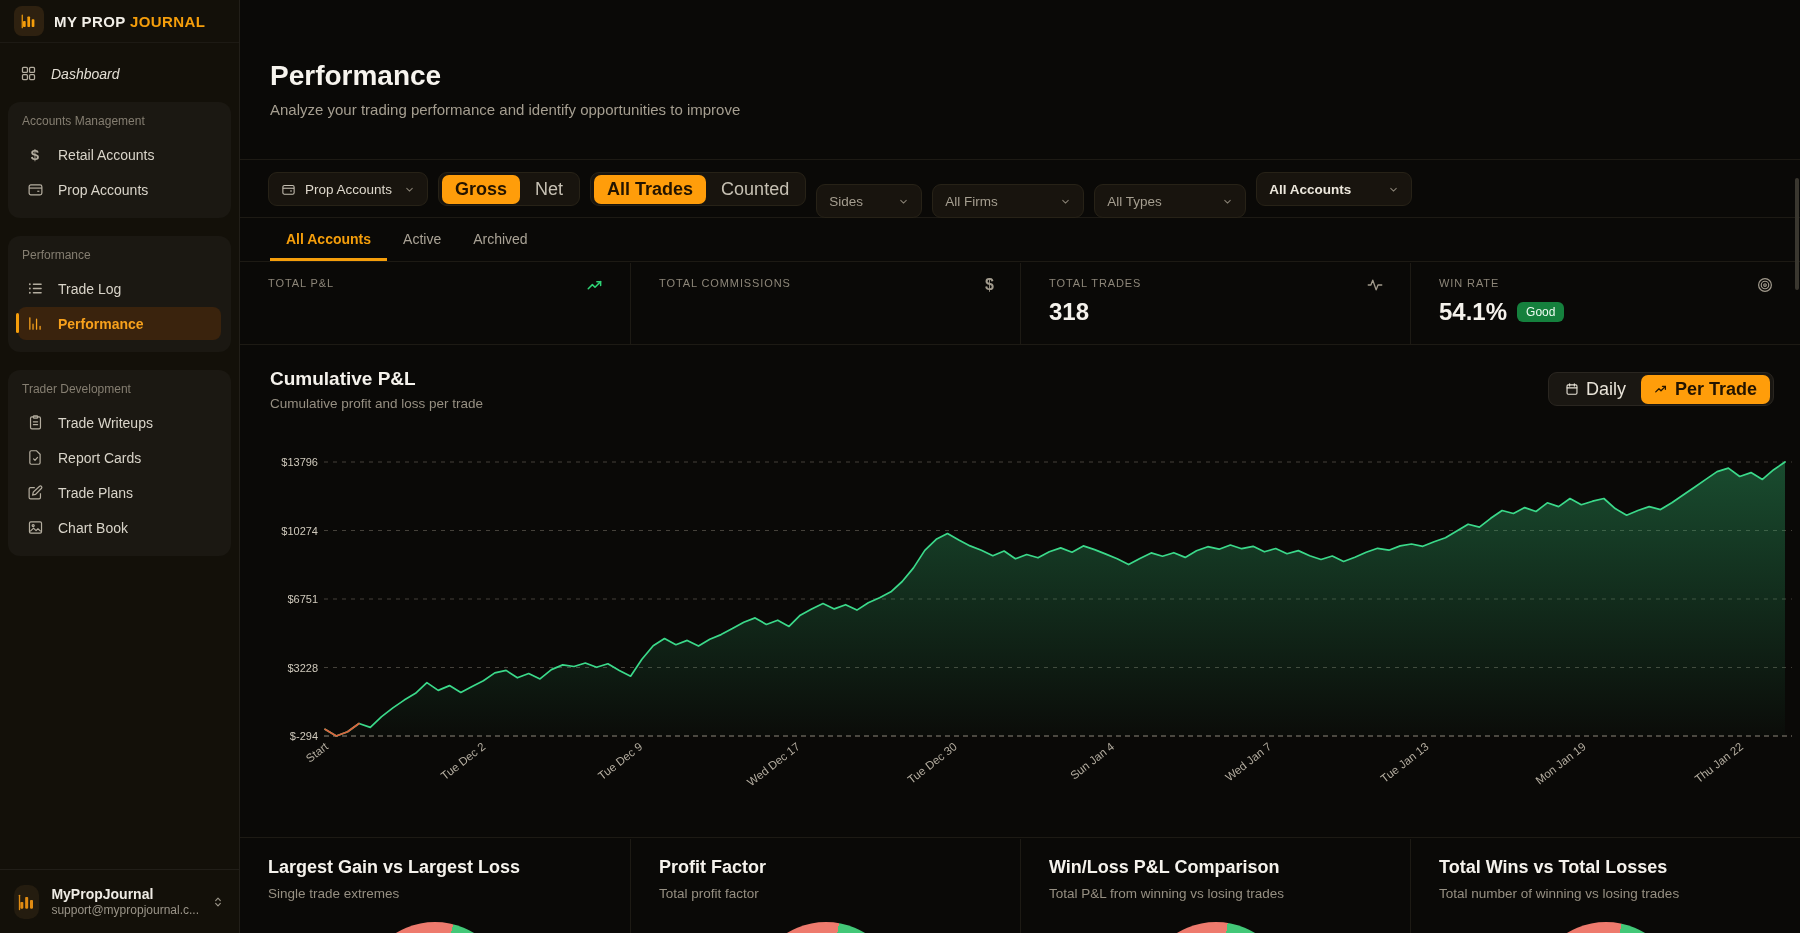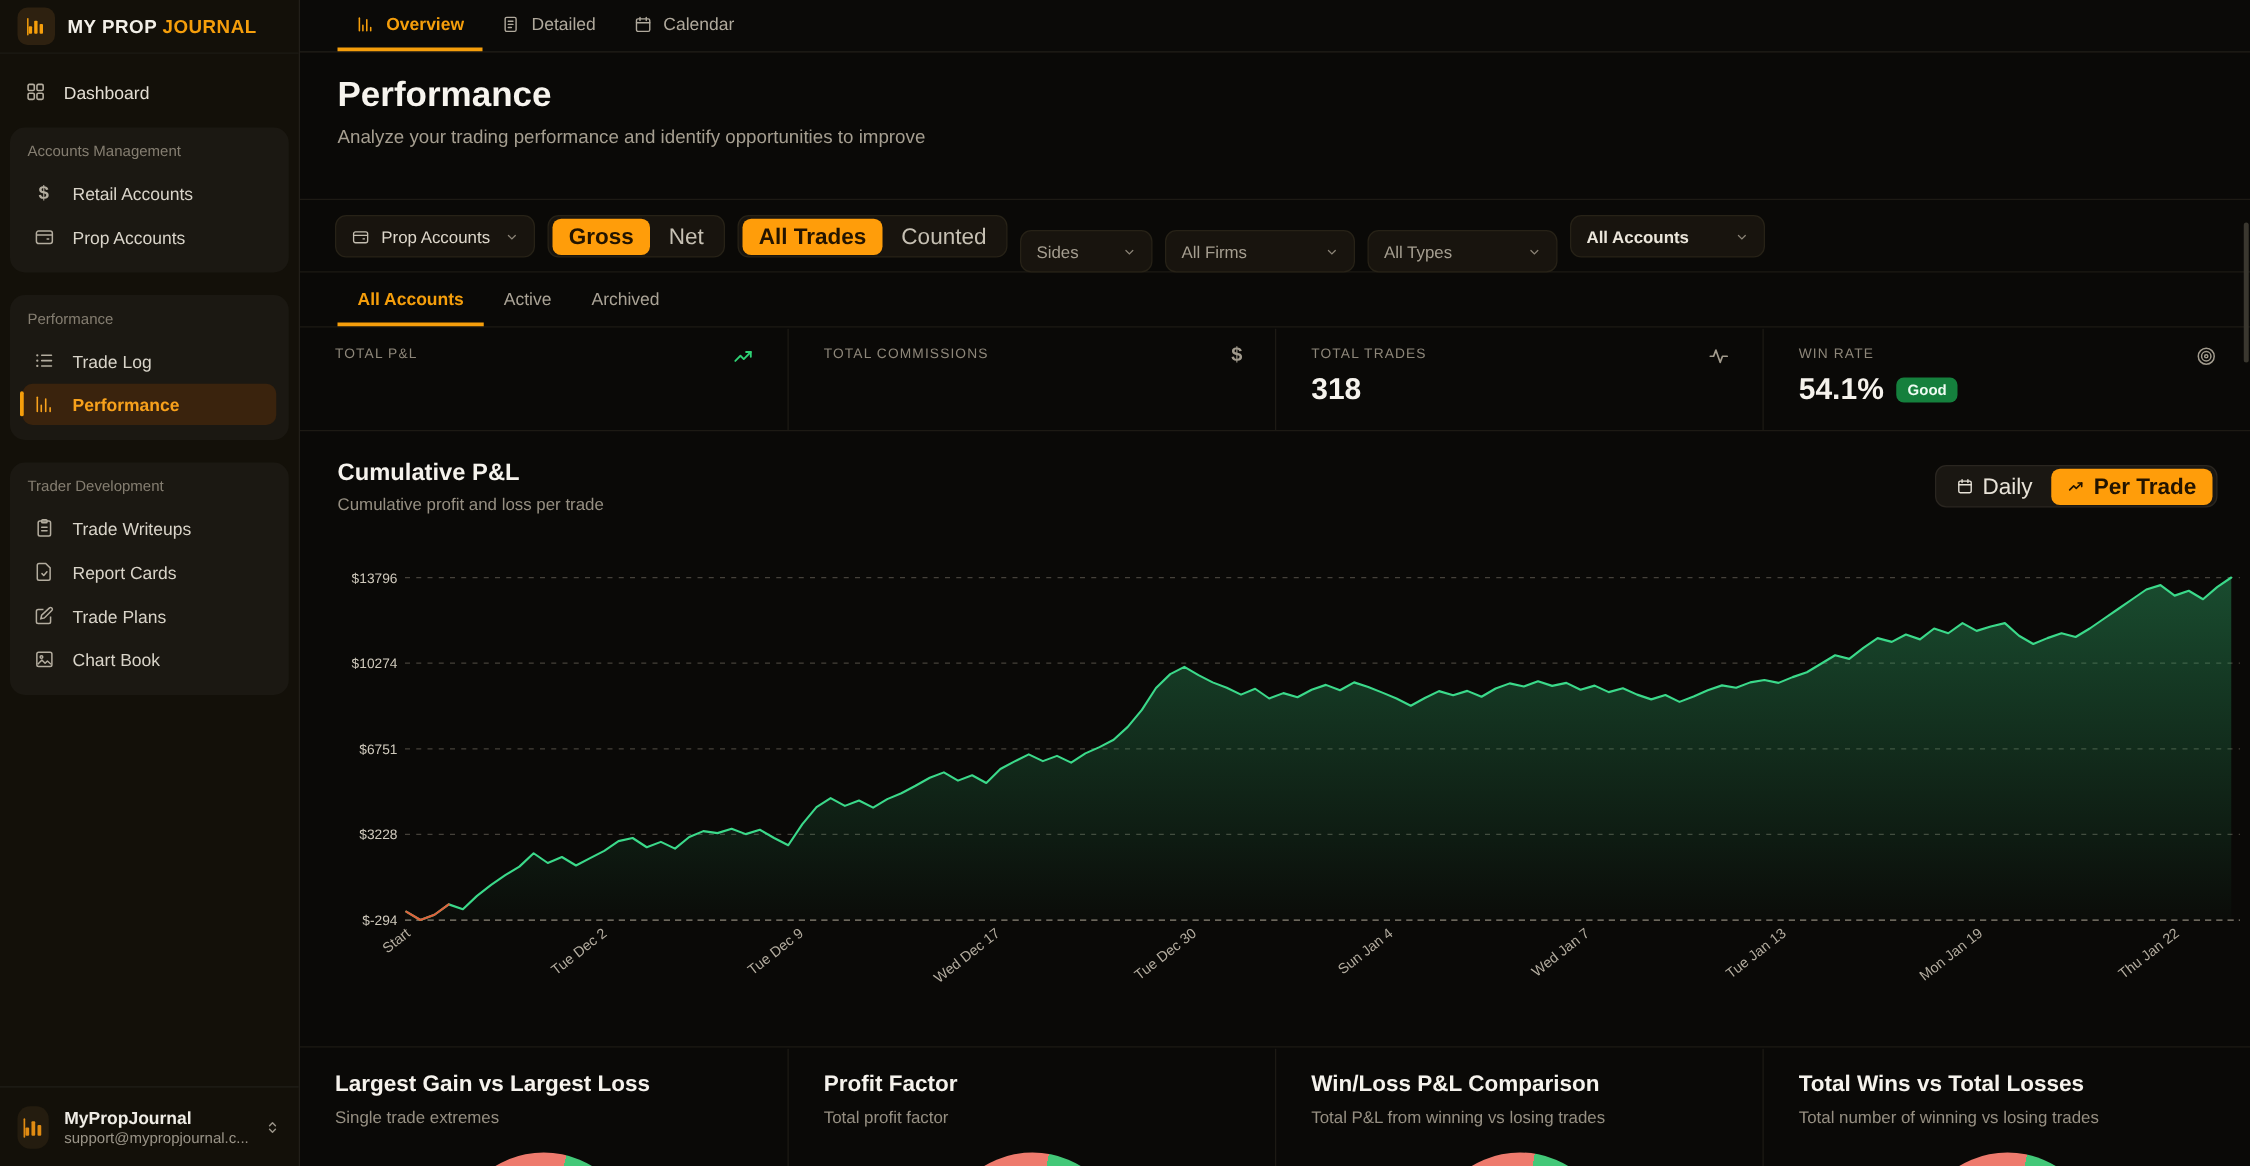--- a/index.html
+++ b/index.html
@@ -5,21 +5,21 @@
   html,body{margin:0;padding:0;background:#060504;}
   #app{position:relative;width:1800px;height:933px;background:#0a0907;overflow:hidden;
        font-family:"Liberation Sans",sans-serif;color:#f2efe8;}
   .abs{position:absolute;}
   
   #sidebar{left:0;top:0;width:239px;height:933px;background:#131009;border-right:1px solid #221f19;}
   #side-head{height:42px;display:flex;align-items:center;gap:10px;padding:0 14px;border-bottom:1px solid #1d1a14;}
   .logo-sq{width:30px;height:30px;border-radius:8px;background:#2e2110;display:flex;align-items:center;justify-content:center;}
   .brand{font-size:15px;font-weight:bold;letter-spacing:.4px;white-space:nowrap;}
   .brand .accent{color:#f59e0b;}
-  .side-dash{display:flex;align-items:center;gap:14px;margin:16px 10px 14px 10px;padding:6px 10px;font-size:14px;color:#e3ded4;border-radius:8px;cursor:pointer;}
+  .side-dash{display:flex;align-items:center;gap:14px;margin:16px 10px 14px 10px;padding:6px 10px;font-size:14px;color:#e3ded4;border-radius:8px;cursor:pointer;font-style:italic;}
   .side-card{background:#1b1812;border-radius:12px;margin:0 8px 18px 8px;padding:12px 10px 10px 10px;}
   .side-card-label{font-size:12px;color:#857e71;margin:0 0 10px 4px;}
   .side-item{position:relative;display:flex;align-items:center;gap:14px;padding:8px 8px;margin:2px 0;
              font-size:14px;color:#d9d4c9;border-radius:8px;cursor:pointer;}
   .side-item .ic{width:18px;display:flex;justify-content:center;color:#b4ad9f;}
   .side-item.active{background:#3a230d;color:#f7a11c;font-weight:bold;}
   .side-item.active .ic{color:#f7a11c;}
   .side-item.active .bar{position:absolute;left:-2px;top:6px;width:3px;height:20px;border-radius:2px;background:#f59e0b;}
   .dollar-glyph{font-size:15px;color:#c9c3b7;font-weight:bold;}
   #side-foot{position:absolute;left:0;bottom:0;width:239px;height:64px;border-top:1px solid #211e18;
@@ -52,21 +52,21 @@
   .atab.active{color:#f59e0b;font-weight:bold;border-bottom-color:#f59e0b;}
   
   #stats{left:240px;top:263px;width:1560px;height:82px;border-bottom:1px solid #1d1a14;display:grid;grid-template-columns:390px 390px 390px 1fr;box-sizing:border-box;}
   .stat{position:relative;padding:14px 28px 0 28px;}
   .stat + .stat{border-left:1px solid #1d1a14;}
   .stat-label{font-size:11px;letter-spacing:.9px;color:#8d8679;}
   .stat-ic{position:absolute;right:26px;top:13px;color:#a29b8d;}
   .stat-ic.green{color:#2fd275;}
   .stat-value{margin-top:9px;font-size:24px;font-weight:bold;color:#f5f2ec;display:flex;align-items:center;gap:10px;}
   .stat-value.green{color:#2fd275;}
-  .badge{font-size:12px;font-weight:bold;color:#eefbf2;background:#15803d;border-radius:6px;padding:3px 9px;}
+  .badge{font-size:12px;font-weight:normal;color:#eefbf2;background:#15803d;border-radius:6px;padding:3px 9px;}
   
   #chart-sec{left:240px;top:346px;width:1560px;height:492px;border-bottom:1px solid #1d1a14;box-sizing:border-box;}
   #chart-title{position:absolute;left:30px;top:22px;font-size:19px;font-weight:bold;color:#f5f2ec;}
   #chart-sub{position:absolute;left:30px;top:50px;font-size:13.5px;color:#968f82;}
   #chart-toggle{position:absolute;right:26px;top:26px;}
   #pl-chart{position:absolute;left:0;top:84px;}
   
   #bottom{left:240px;top:839px;width:1560px;height:94px;display:grid;grid-template-columns:390px 390px 390px 1fr;}
   .bcard{position:relative;padding:18px 28px 0 28px;overflow:hidden;}
   .bcard + .bcard{border-left:1px solid #1d1a14;}
@@ -208,43 +208,20 @@
         <div class="foot-mail">support@mypropjournal.c...</div>
       </span>
       <span class="updown">
         <svg class="ic-svg" width="14" height="14" viewBox="0 0 24 24" fill="none" stroke="currentColor" stroke-width="2" stroke-linecap="round" stroke-linejoin="round">
             <path d="M8 9.5l4-4 4 4M8 14.5l4 4 4-4"></path>
           </svg>
       </span>
     </div>
   </div>
 
-  <div id="topbar" class="abs">
-    <div class="ttab active">
-      <svg class="ic-svg" width="15" height="15" viewBox="0 0 24 24" fill="none" stroke="#f59e0b" stroke-width="2" stroke-linecap="round">
-          <path d="M4 4v16"></path>
-          <path d="M8.5 20v-7M13.5 20V6M18.5 20v-4"></path>
-        </svg>
-      <span>Overview</span>
-    </div>
-    <div class="ttab">
-      <svg class="ic-svg" width="15" height="15" viewBox="0 0 24 24" fill="none" stroke="#b0a99c" stroke-width="1.8">
-          <rect x="5" y="3" width="14" height="18" rx="2"></rect>
-          <path d="M9 8h6M9 12h6M9 16h4" stroke-linecap="round"></path>
-        </svg>
-      <span>Detailed</span>
-    </div>
-    <div class="ttab">
-      <svg class="ic-svg" width="15" height="15" viewBox="0 0 24 24" fill="none" stroke="#b0a99c" stroke-width="1.8">
-          <rect x="3.5" y="5" width="17" height="16" rx="2"></rect>
-          <path d="M3.5 10h17M8 3v4M16 3v4" stroke-linecap="round"></path>
-        </svg>
-      <span>Calendar</span>
-    </div>
-  </div>
 
   <div id="page-head" class="abs">
     <div id="page-title">Performance</div>
     <div id="page-sub">Analyze your trading performance and identify opportunities to improve</div>
   </div>
 
   <div id="filter-row" class="abs">
     <div class="chip" style="width:160px;">
       <svg class="ic-svg" width="15" height="15" viewBox="0 0 24 24" fill="none" stroke="#c4beb1" stroke-width="1.7">
           <rect x="3" y="5.5" width="18" height="14" rx="2.5"></rect>

